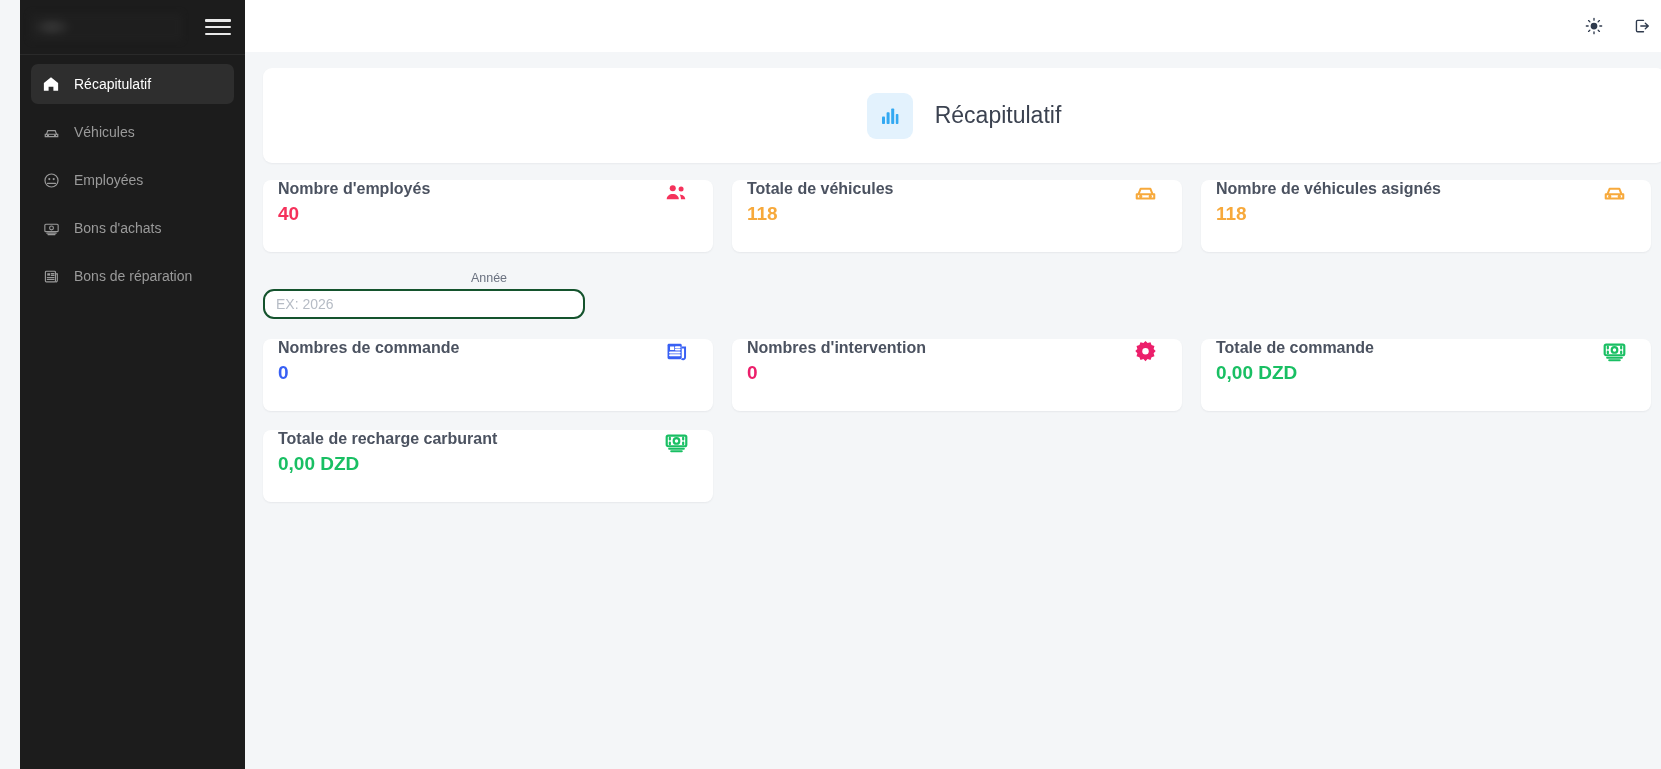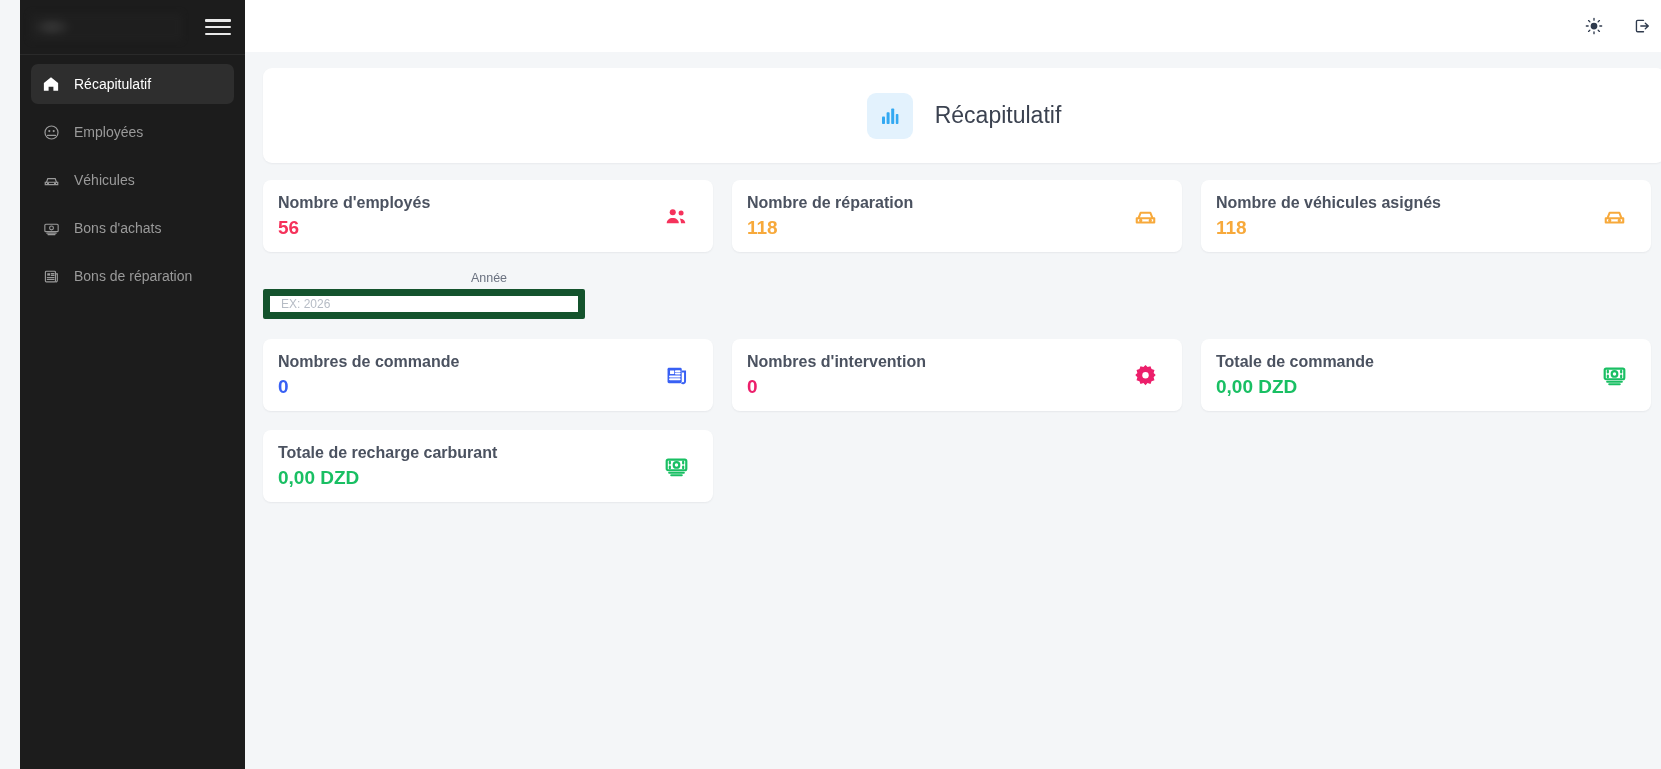--- a/index.html
+++ b/index.html
@@ -80,32 +80,32 @@
     width: 46px; height: 46px; border-radius: 9px; background: #e3f2fd;
     display: flex; align-items: center; justify-content: center;
   }
   .page-head .badge svg { width: 24px; height: 24px; display: block; }
   .page-head .ttl { font-size: 23px; color: #3b4250; font-weight: 400; }
 
   .grid { display: flex; flex-wrap: wrap; gap: 19px; align-content: flex-start; }
   .card {
     width: 450px; height: 72px; background: #ffffff; border-radius: 8px;
     box-shadow: 0 1px 2px rgba(16,24,40,.06);
-    display: flex; align-items: center; justify-content: space-between;
+    display: flex; justify-content: space-between;
     padding: 0 24px 0 15px;
   }
   .card .lab { font-size: 16px; color: #4b5260; font-weight: 700; margin-bottom: 5px; }
   .card .val { font-size: 19px; font-weight: 700; }
   .card .cic svg { width: 25px; height: 25px; display: block; }
 
   .year-wrap { width: 450px; margin-bottom: 1px; }
   .year-wrap .ylab { font-size: 12.5px; color: #6b7280; padding-left: 2px; margin-bottom: 4px; text-align: center; }
   .year-input {
-    width: 322px; height: 30px; border: 7px solid #14532d; border-radius: 2px;
-    background: #ffffff; padding: 0 11px; font-size: 12px; color: #3b4250;
+    width: 322px; height: 30px; border: 2px solid #14532d; border-radius: 11px;
+    background: #ffffff; padding: 0 11px; font-size: 14px; color: #3b4250;
     font-family: "Liberation Sans", sans-serif; outline: none;
   }
   .year-input::placeholder { color: #b6bcc5; }
 
   .row { display: flex; gap: 19px; width: 100%; }
 
   
   .pagescroll {
     position: absolute; top: 0; right: 0; width: 6px; height: 769px;
     background: #eceef1;
@@ -134,40 +134,40 @@
         <span class="ic">
           <svg viewBox="0 0 24 24" fill="#ffffff">
               <path d="M12 3 2.5 10.7V21h6.3v-5.4h6.4V21h6.3V10.7z"></path>
             </svg>
         </span>
         <span>Récapitulatif</span>
       </div>
 
       <div class="sb-item">
         <span class="ic">
+          <svg viewBox="0 0 24 24" fill="none" stroke="#9a9a9a" stroke-width="1.7" stroke-linecap="round">
+            <path d="M3.2 14.5h17.6v3.2H3.2z"></path>
+              <path d="M5 14.3 6.8 9.4h10.4l1.8 4.9"></path>
+            <circle cx="7" cy="16.1" r=".7" fill="#9a9a9a"></circle>
+              <circle cx="17" cy="16.1" r=".7" fill="#9a9a9a"></circle>
+          </svg>
+        </span>
+        <span>Véhicules</span>
+      </div>
+
+      <div class="sb-item">
+        <span class="ic">
           <svg viewBox="0 0 24 24" fill="none" stroke="#9a9a9a" stroke-width="1.7">
             <circle cx="12" cy="12" r="9.2"></circle>
               <circle cx="8.9" cy="10" r="1.5" fill="#9a9a9a" stroke="none"></circle>
             <circle cx="15.1" cy="10" r="1.5" fill="#9a9a9a" stroke="none"></circle>
             <path d="M6.4 16.2h11.2" stroke-linecap="round"></path>
           </svg>
         </span>
         <span>Employées</span>
-      </div>
-
-      <div class="sb-item">
-        <span class="ic">
-          <svg viewBox="0 0 24 24" fill="none" stroke="#9a9a9a" stroke-width="1.7" stroke-linecap="round">
-            <path d="M3.2 14.5h17.6v3.2H3.2z"></path>
-              <path d="M5 14.3 6.8 9.4h10.4l1.8 4.9"></path>
-            <circle cx="7" cy="16.1" r=".7" fill="#9a9a9a"></circle>
-              <circle cx="17" cy="16.1" r=".7" fill="#9a9a9a"></circle>
-          </svg>
-        </span>
-        <span>Véhicules</span>
       </div>
 
 
       <div class="sb-item">
         <span class="ic">
           <svg viewBox="0 0 24 24" fill="none" stroke="#9a9a9a" stroke-width="1.6">
             <rect x="2.6" y="6" width="18.8" height="10.4" rx="1.4"></rect>
             <circle cx="12" cy="11.2" r="2.7"></circle>
             <path d="M5.4 18.6h13.2M7 20.6h10" stroke-linecap="round"></path>
           </svg>
@@ -221,35 +221,35 @@
         <span class="ttl">Récapitulatif</span>
       </div>
 
       <div class="grid">
 
         <div class="row">
 
           <div class="card">
             <div>
               <div class="lab">Nombre d'employés</div>
-              <div class="val" style="color:#f5325b">56</div>
+              <div class="val" style="color:#f5325b">40</div>
             </div>
             <span class="cic">
               <svg viewBox="0 0 24 24" fill="#f5325b">
                 <circle cx="8.4" cy="8" r="2.9"></circle>
                   <circle cx="16.4" cy="8.6" r="2.4"></circle>
                 <path d="M2.6 18.4c0-3 2.6-5 5.8-5s5.8 2 5.8 5z"></path>
                 <path d="M15.1 13.8c3 .2 5.3 1.9 5.3 4.6h-4.1c0-1.8-.5-3.3-1.2-4.6z"></path>
               </svg>
             </span>
           </div>
 
           <div class="card">
             <div>
-              <div class="lab">Nombre de réparation</div>
+              <div class="lab">Totale de véhicules</div>
               <div class="val" style="color:#f7a93b">118</div>
             </div>
             <span class="cic">
               <svg viewBox="0 0 24 24" fill="none" stroke="#f7a93b" stroke-width="2" stroke-linecap="round" stroke-linejoin="round">
                 <path d="M3.6 13.6h16.8v4.2H3.6z"></path>
                   <path d="M5.4 13.4 7.3 8.4h9.4l1.9 5"></path>
                 <circle cx="7.4" cy="15.8" r=".6" fill="#f7a93b"></circle>
                   <circle cx="16.6" cy="15.8" r=".6" fill="#f7a93b"></circle>
               </svg>
             </span>

